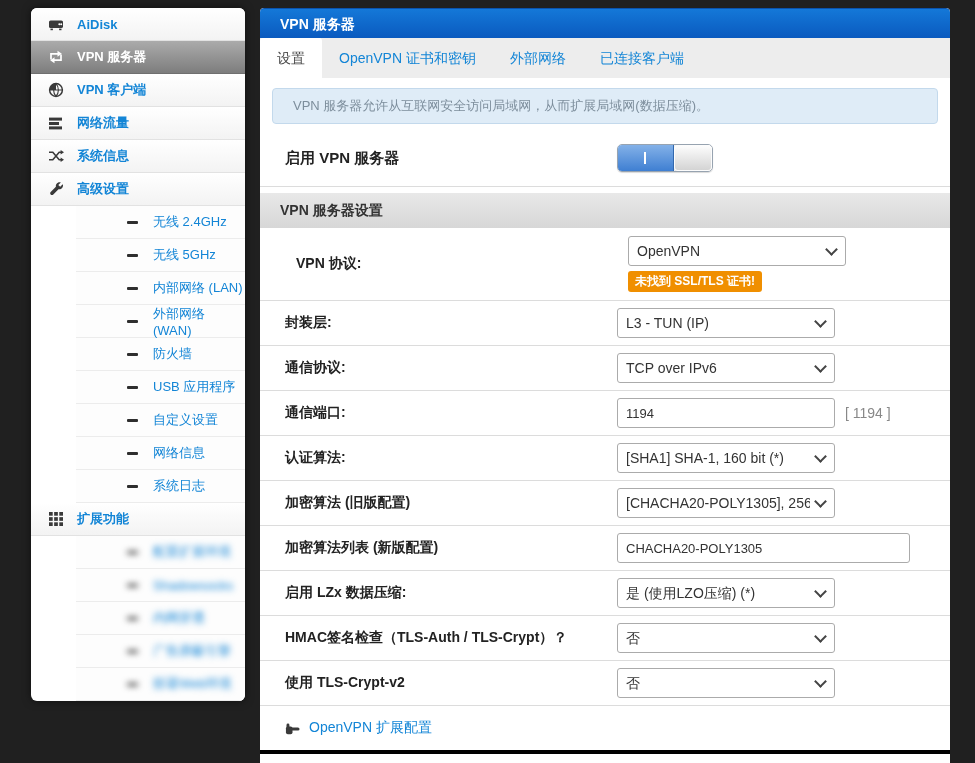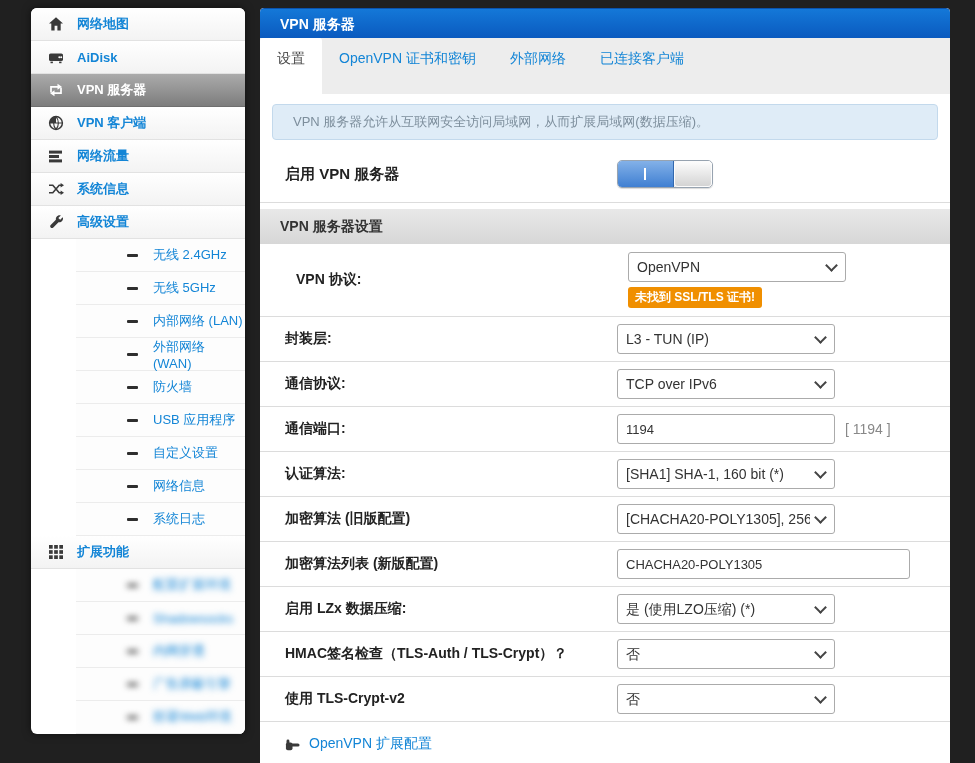--- a/index.html
+++ b/index.html
@@ -36,21 +36,21 @@
   .main{
     position:absolute;left:260px;top:8px;width:690px;height:755px;
     background:#fff;border-radius:4px 4px 0 0;overflow:hidden;
   }
   .hdr{
     height:30px;line-height:30px;padding-left:20px;
     background:linear-gradient(#1478d8,#0a5abf);
     border-top:1px solid #0a53ae;box-sizing:border-box;
     color:#fff;font-weight:bold;font-size:14px;border-radius:4px 4px 0 0;
   }
-  .tabs{height:56px;background:#ededed;display:flex;}
+  .tabs{height:40px;background:#ededed;display:flex;}
   .tab{
     line-height:40px;padding:0 17px;font-size:14px;color:#1385d6;
     cursor:pointer;white-space:nowrap;
   }
   .tab.active{background:#fff;color:#4a4a4a;border-radius:3px 3px 0 0;}
   .info-box{
     margin:10px 12px 8px 12px;padding:8px 20px;
     background:#dfecf7;border:1px solid #c3d9ec;border-radius:4px;
     color:#7d8e9c;font-size:13px;
   }
@@ -114,36 +114,30 @@
   }
   input.ctrl.wide{width:293px;}
   .hint{color:#888;font-size:14px;margin-left:10px;}
   .badge{
     display:inline-block;margin-top:5px;
     background:#f08f00;color:#fff;font-size:12px;font-weight:bold;
     padding:2px 7px;border-radius:3px;
   }
   .link-row{
     display:flex;align-items:center;gap:9px;height:44px;
-    border-bottom:1px solid #000000;padding-left:25px;text-align:center;
+    border-bottom:4px solid #000000;padding-left:25px;text-align:center;
   }
   .link-row a{color:#1385d6;font-size:14px;text-decoration:none;cursor:pointer;}
   .hand-icon{width:15px;height:15px;color:#3a3a3a;}
 </style>
 </head>
 <body>
 
 <aside class="sidebar">
 
-  <div class="side-item">
-    <svg class="icon16" viewBox="0 0 16 16">
-        <path fill="currentColor" d="M8 1.2 15 7.4 H12.7 V14.5 H9.4 V9.8 H6.6 V14.5 H3.3 V7.4 H1 Z"></path>
-      </svg>
-    <span class="s-lbl">网络地图</span>
-  </div>
 
   <div class="side-item">
     <svg class="icon16" viewBox="0 0 16 16">
         <rect fill="currentColor" x="1" y="4.5" width="14" height="7.5" rx="1.6"></rect>
         <circle fill="#fff" cx="11.3" cy="8.2" r="1"></circle>
         <circle fill="#fff" cx="13.2" cy="8.2" r="1"></circle>
         <rect fill="currentColor" x="2.5" y="12.6" width="2.4" height="1.6"></rect>
         <rect fill="currentColor" x="11.1" y="12.6" width="2.4" height="1.6"></rect>
       </svg>
     <span class="s-lbl">AiDisk</span>

